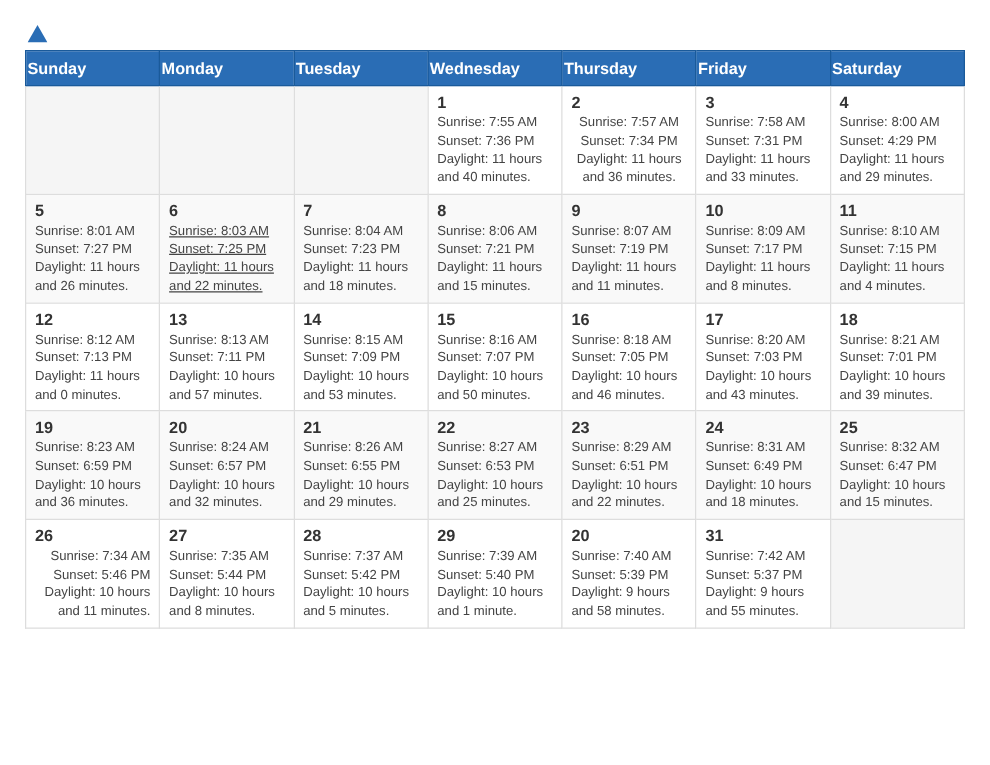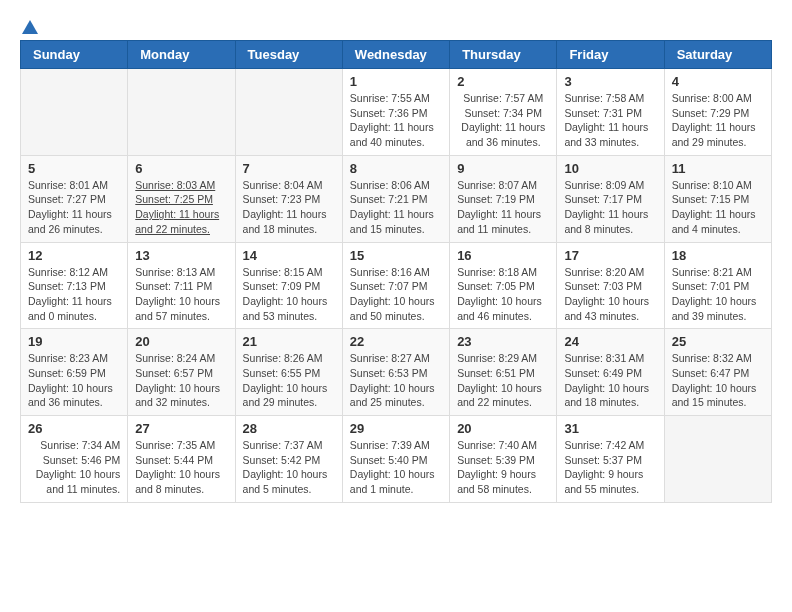--- a/index.html
+++ b/index.html
@@ -44,21 +44,21 @@
     }
     .calendar {
       width: 100%;
       border-collapse: collapse;
       border: 1px solid #ccc;
     }
     .calendar th {
       background: #2a6db5;
       color: #fff;
       text-align: left;
-      padding: 6px 12px;
+      padding: 6px 1px;
       font-size: 13px;
       border: 1px solid #1a5a9a;
     }
     .calendar td {
       vertical-align: top;
       padding: 5px 7px;
       border: 1px solid #ddd;
       width: 107px;
       min-height: 90px;
       font-size: 11px;
@@ -136,21 +136,21 @@
         <td>
           <span class="day-num">3</span>
           <div class="day-info" style="white-space: pre-line;">Sunrise: 7:58 AM
 Sunset: 7:31 PM
 Daylight: 11 hours
 and 33 minutes.</div>
         </td>
         <td>
           <span class="day-num">4</span>
           <div class="day-info" style="white-space: pre-line;">Sunrise: 8:00 AM
-Sunset: 7:29 PM
+Sunset: 4:29 PM
 Daylight: 11 hours
 and 29 minutes.</div>
         </td>
       </tr>
       <tr>
         <td>
           <span class="day-num">5</span>
           <div class="day-info" style="white-space: pre-line;">Sunrise: 8:01 AM
 Sunset: 7:27 PM
 Daylight: 11 hours

